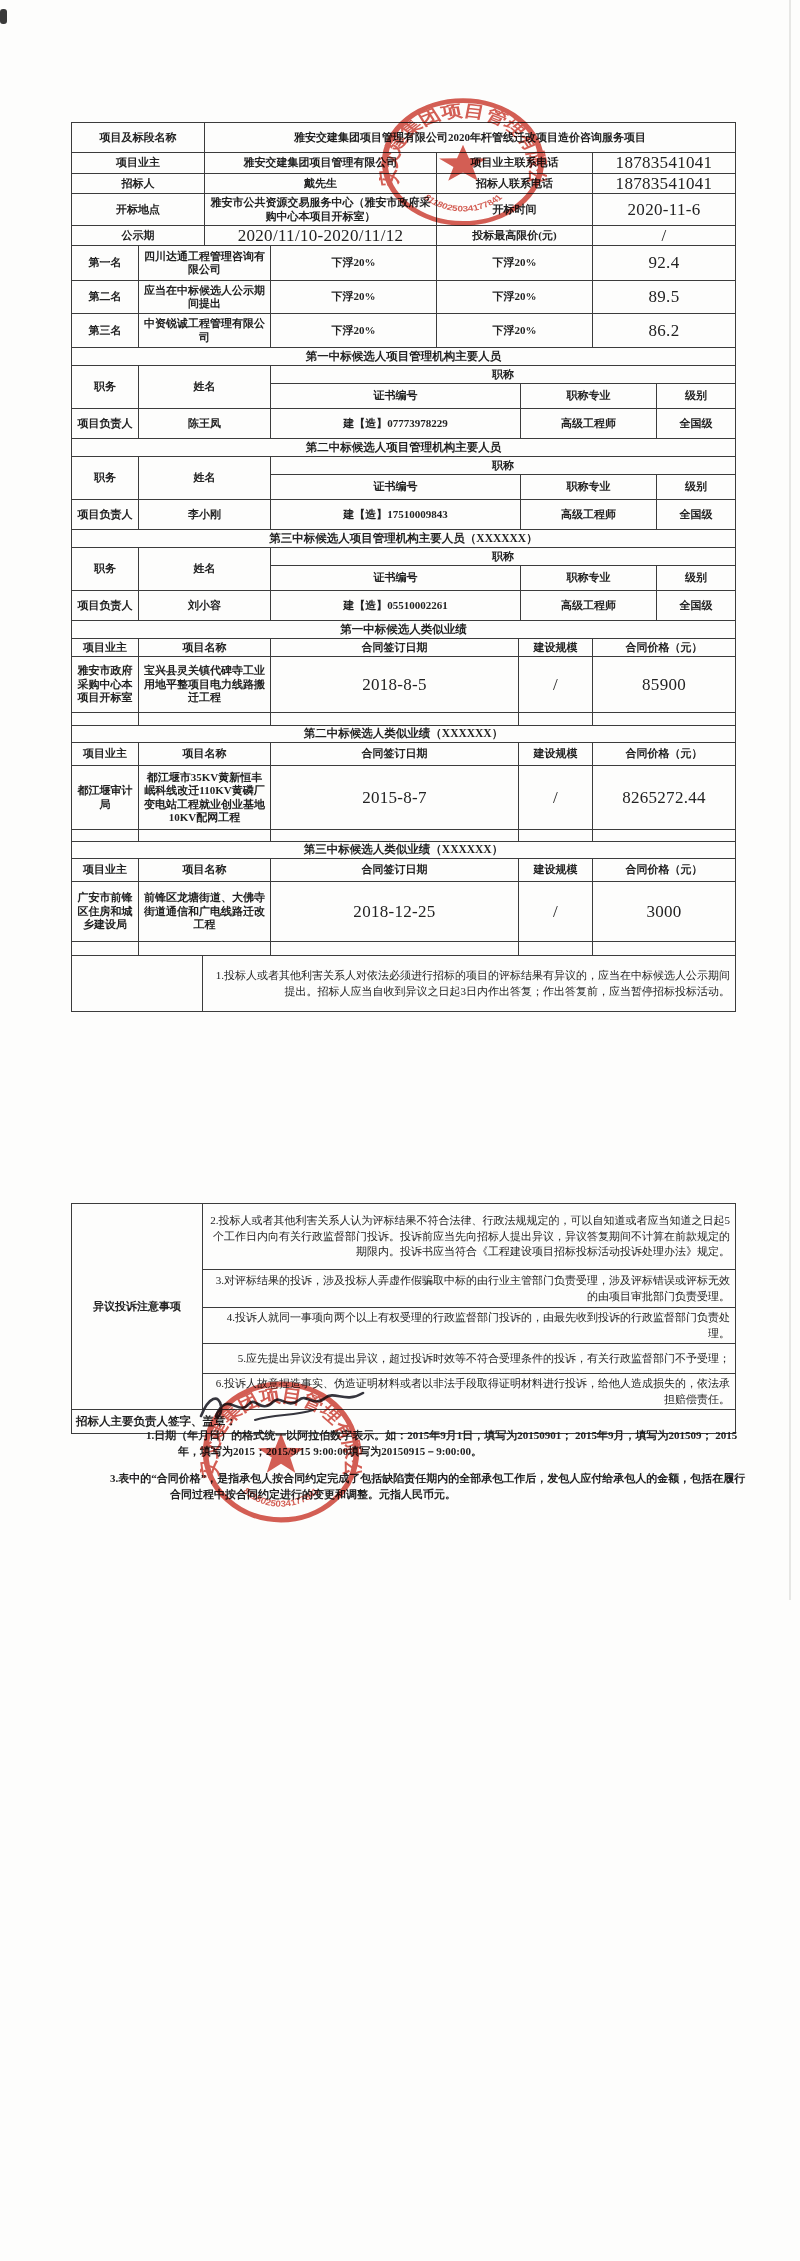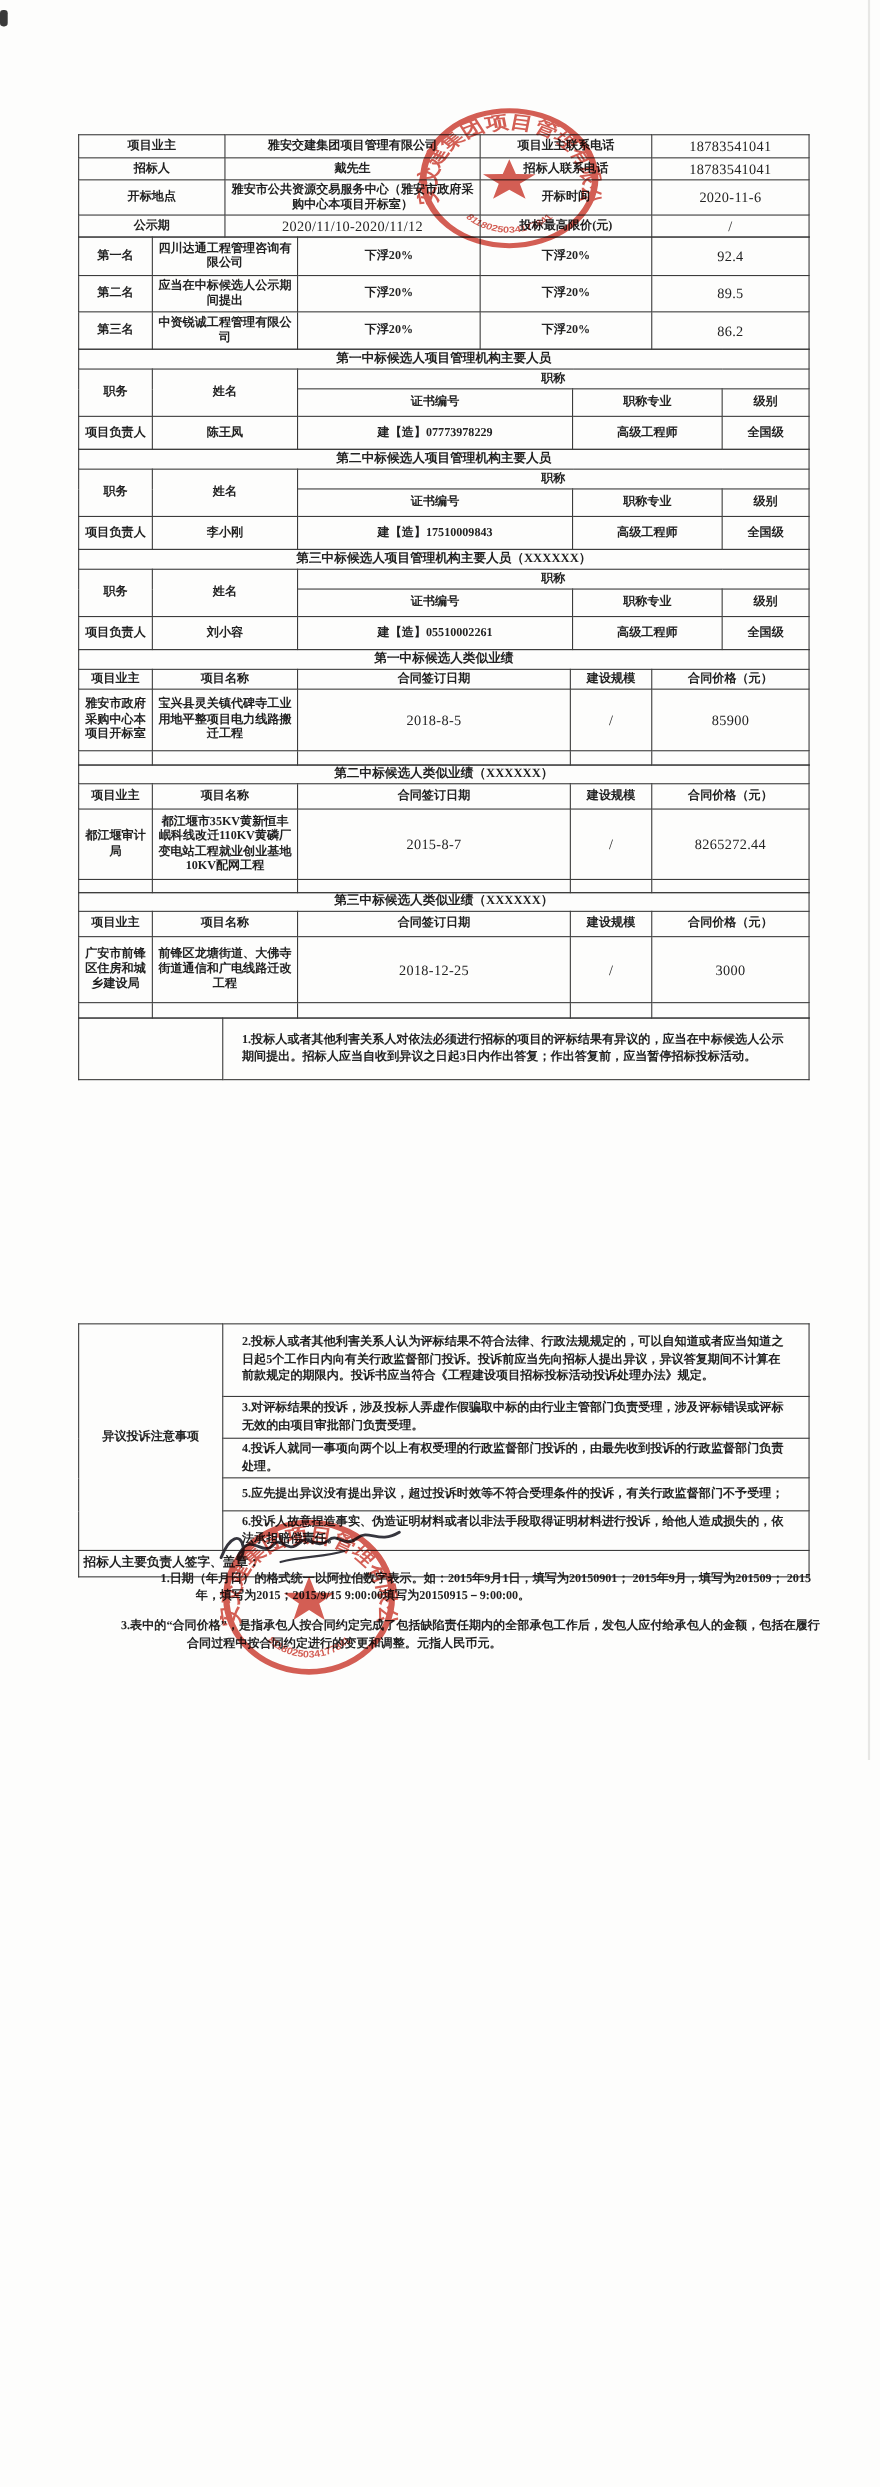--- a/index.html
+++ b/index.html
@@ -9,22 +9,22 @@
   }
   .title{position:absolute;left:50px;top:54px;width:700px;text-align:center;
     font-size:21px;font-weight:700;line-height:32px;letter-spacing:.5px;color:#111;}
   .tablestack{position:absolute;left:71px;top:123px;width:664px;}
   .notestack{position:absolute;left:71px;top:1204px;width:664px;}
   table{border-collapse:collapse;table-layout:fixed;width:664px;margin-top:-1px;}
   td{border:1px solid #3c3c3c;font-size:11px;line-height:13.5px;text-align:center;
      vertical-align:middle;padding:1px 3px;font-weight:600;color:#222;
      overflow:hidden;word-break:break-all;}
   td.sec{font-size:11.5px;}
-  td.num{font-weight:400;font-family:"Liberation Serif",serif;font-size:13px;letter-spacing:.3px;}
-  td.note{text-align:left;font-weight:700;line-height:15.5px;padding:2px 17px;}
+  td.num{font-weight:400;font-family:"Liberation Serif",serif;font-size:17px;letter-spacing:.3px;}
+  td.note{text-align:right;font-weight:400;line-height:15.5px;padding:2px 5px;}
   td.sig{text-align:left;font-weight:600;font-size:11.5px;padding-left:4px;}
   .footnotes{position:absolute;left:110px;top:1428px;width:640px;font-size:11px;
      line-height:15.5px;font-weight:600;color:#222;}
   .footnotes p{margin:0 0 12px 0;}
   .footnotes p.f1{padding-left:32px;text-indent:-32px;margin-left:36px;}
   .footnotes p.f2{padding-left:60px;text-indent:-60px;}
   .stamp{position:absolute;opacity:.82;mix-blend-mode:multiply;}
   .sigscribble{position:absolute;left:195px;top:1386px;opacity:.92;}
   .edge-line{position:absolute;left:789px;top:0;width:2px;height:1600px;background:#e7e7e5;}
   .speck{position:absolute;left:0;top:9px;width:7px;height:15px;background:#3a3a3a;border-radius:3px;}
@@ -41,20 +41,24 @@
   <div class="tablestack">
 
     <table>
       <colgroup>
           <col style="width:133px">
           <col style="width:232px">
           <col style="width:156px">
           <col style="width:143px">
         </colgroup>
       <tbody>
+          <tr style="height:30px">
+        <td>项目及标段名称</td>
+        <td colspan="3">雅安交建集团项目管理有限公司2020年杆管线迁改项目造价咨询服务项目</td>
+      </tr>
       <tr style="height:21px">
         <td>项目业主</td>
         <td>雅安交建集团项目管理有限公司</td>
         <td>项目业主联系电话</td>
         <td class="num">18783541041</td>
       </tr>
       <tr style="height:20px">
         <td>招标人</td>
         <td>戴先生</td>
         <td>招标人联系电话</td>

